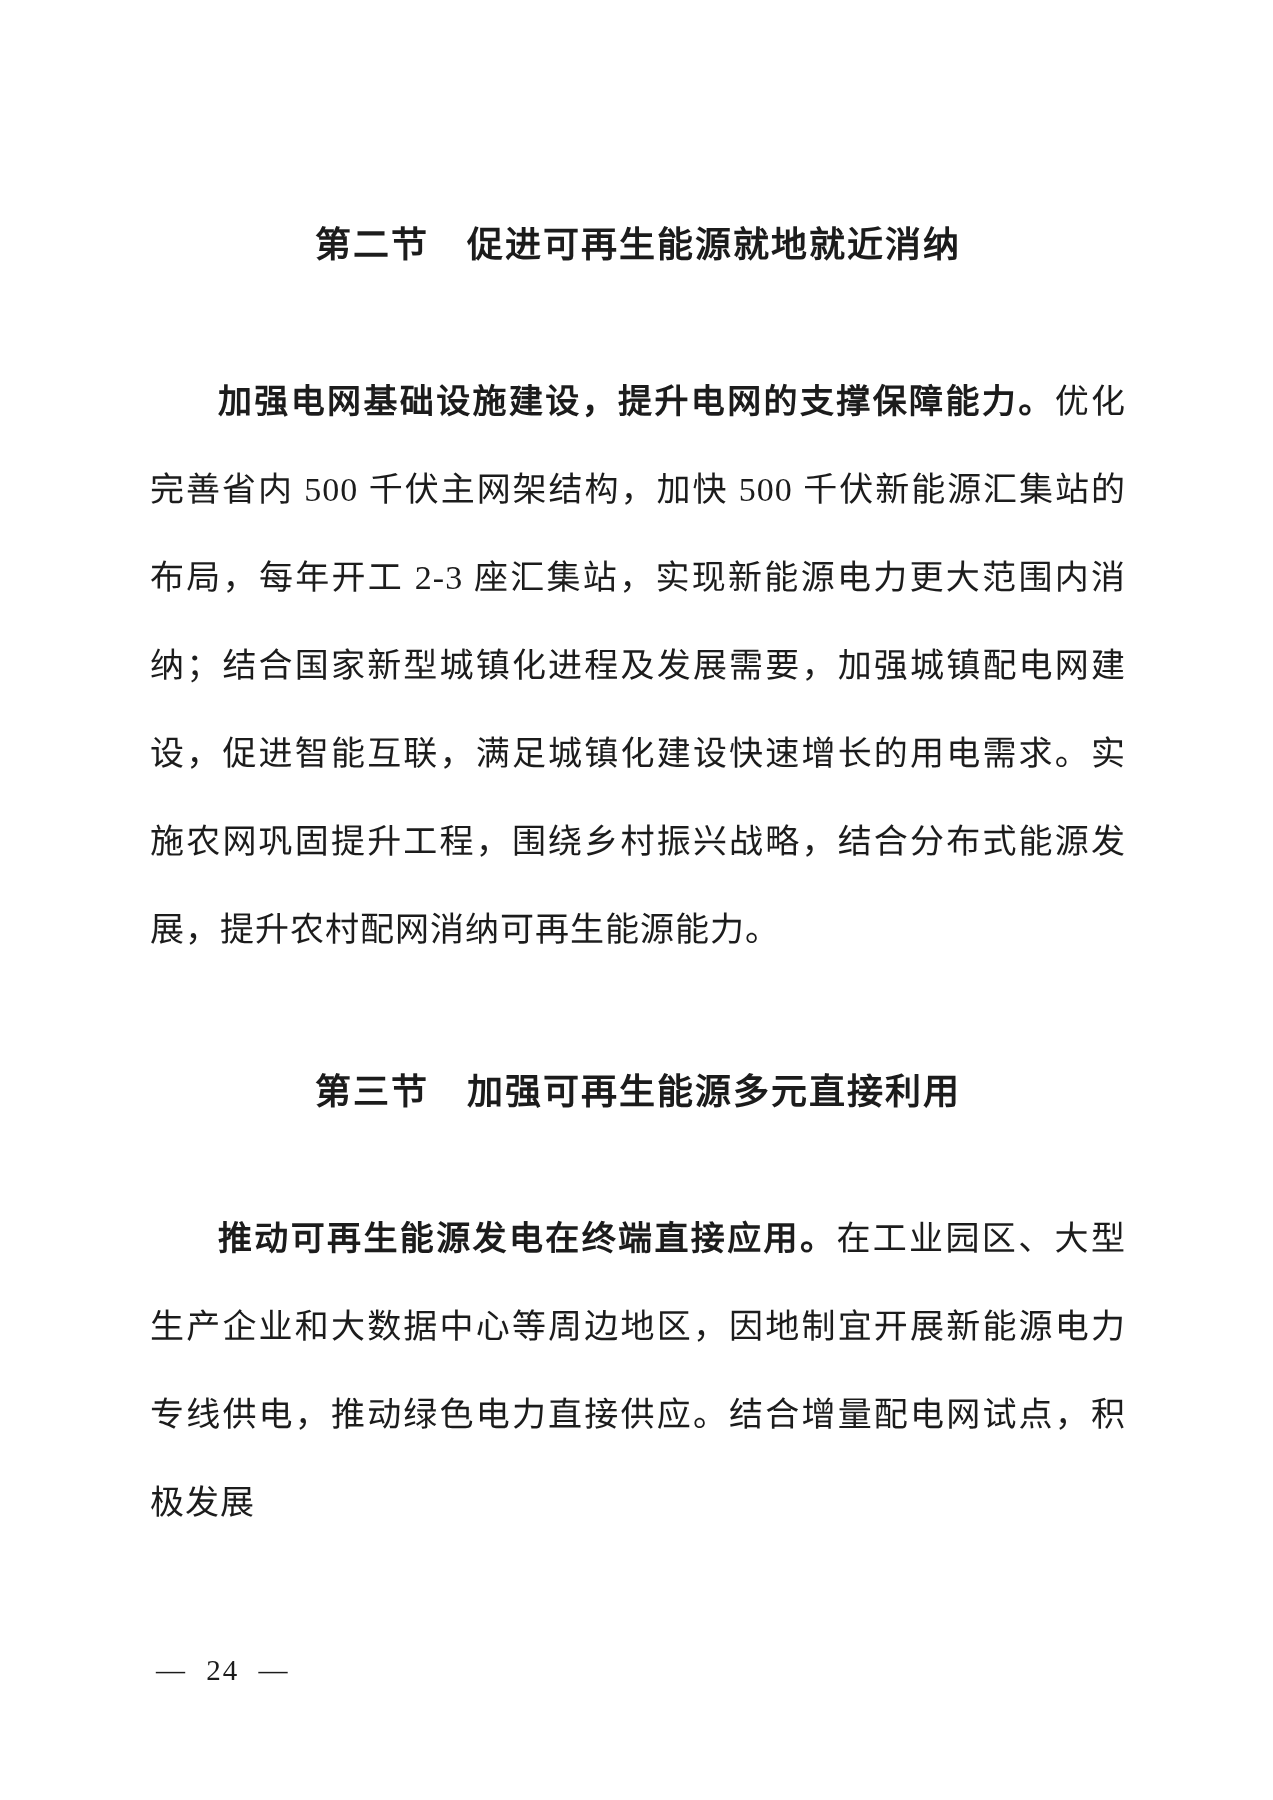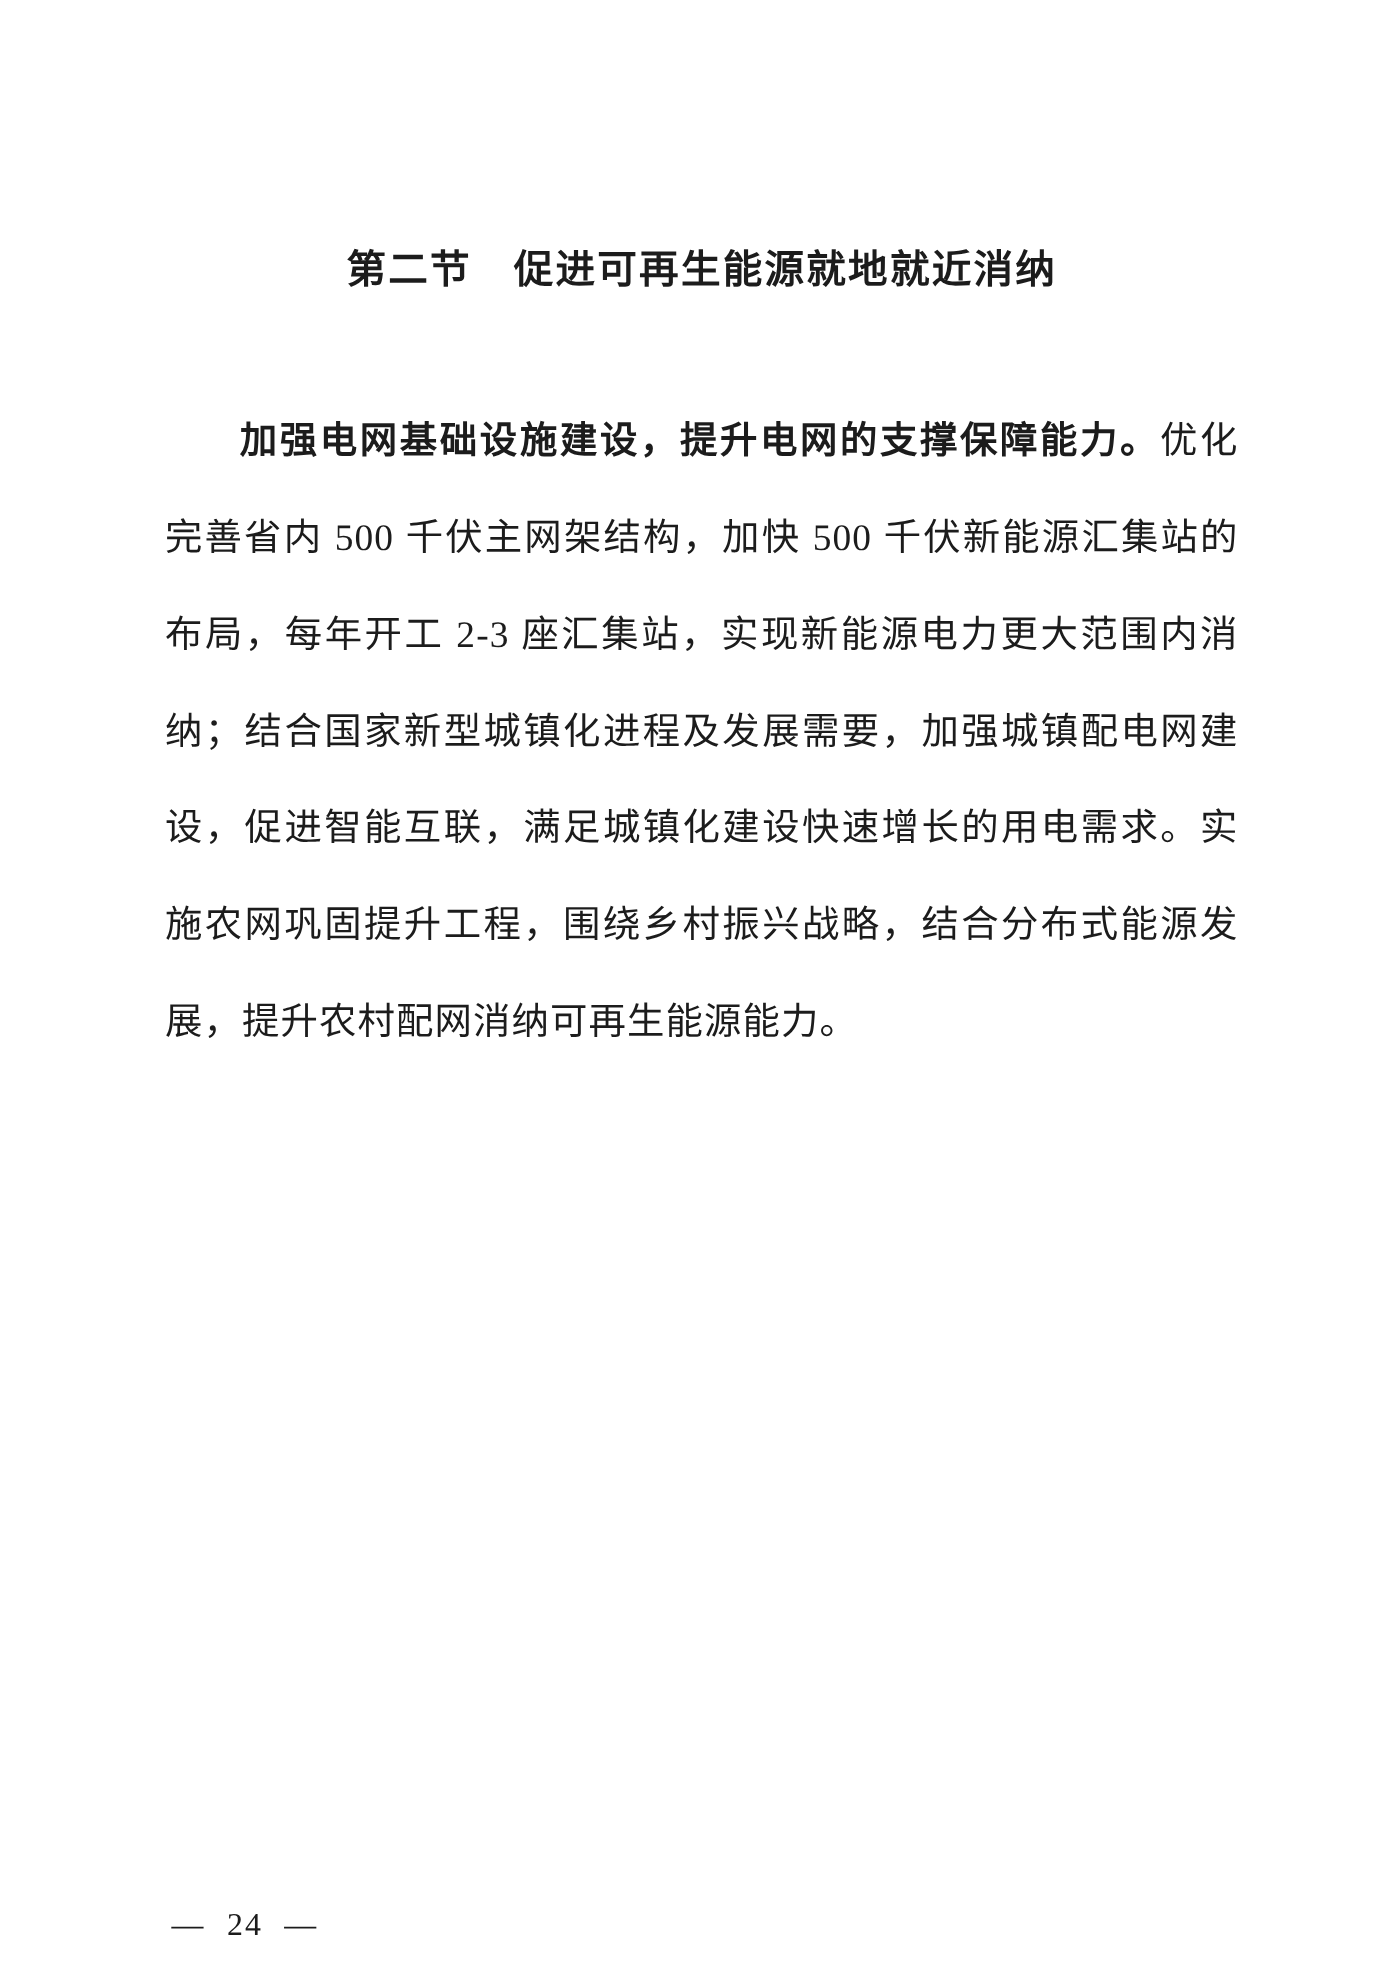--- a/index.html
+++ b/index.html
@@ -43,37 +43,39 @@
     letter-spacing: 1px;
     text-align: justify;
     text-indent: 2em;
   }
   .para .lead {
     font-weight: bold;
   }
   .page-footer {
     position: absolute;
     left: 156px;
-    top: 1732px;
+    top: 1652px;
     font-size: 29px;
     line-height: 36px;
     letter-spacing: 2px;
     word-spacing: 10px;
     white-space: pre;
   }
 </style>
 </head>
 <body>
 
 <div class="page">
   <div class="content">
 
     <h2 class="section-heading first">第二节　促进可再生能源就地就近消纳</h2>
 
     <p class="para"><span class="lead">加强电网基础设施建设，提升电网的支撑保障能力。</span><span>优化完善省内 500 千伏主网架结构，加快 500 千伏新能源汇集站的布局，每年开工 2-3 座汇集站，实现新能源电力更大范围内消纳；结合国家新型城镇化进程及发展需要，加强城镇配电网建设，促进智能互联，满足城镇化建设快速增长的用电需求。实施农网巩固提升工程，围绕乡村振兴战略，结合分布式能源发展，提升农村配网消纳可再生能源能力。</span></p>
 
 
+    <h2 class="section-heading second">第三节　加强可再生能源多元直接利用</h2>
 
+    <p class="para"><span class="lead">推动可再生能源发电在终端直接应用。</span><span>在工业园区、大型生产企业和大数据中心等周边地区，因地制宜开展新能源电力专线供电，推动绿色电力直接供应。结合增量配电网试点，积极发展</span></p>
 
   </div>
 
   <div class="page-footer">— 24 —</div>
 </div>
 
 </body></html>

